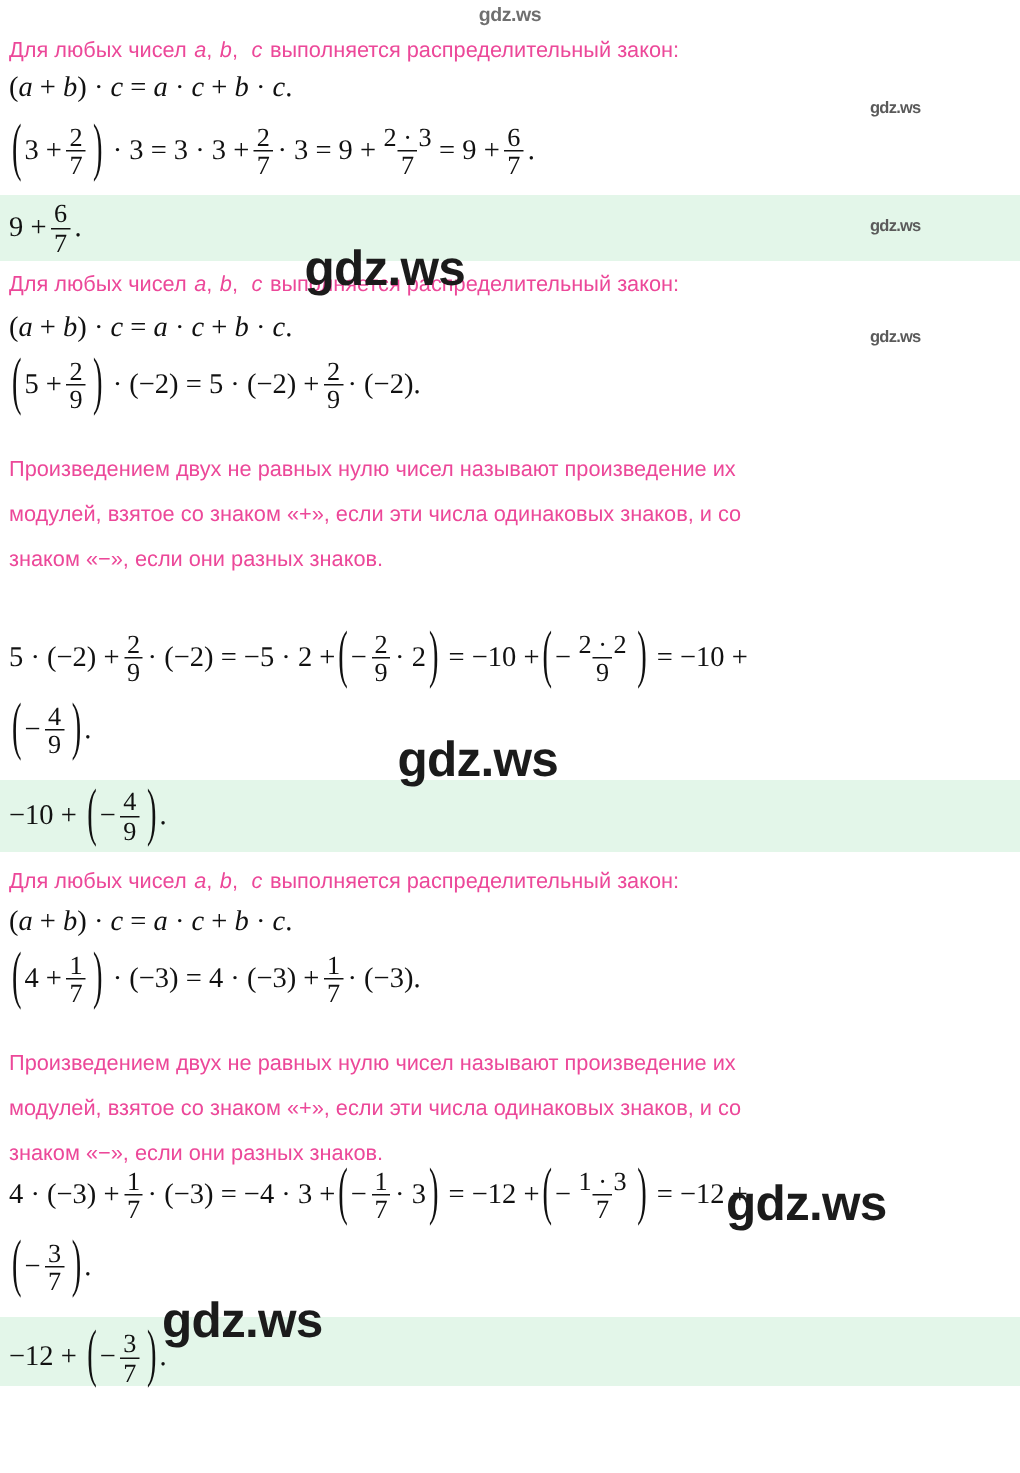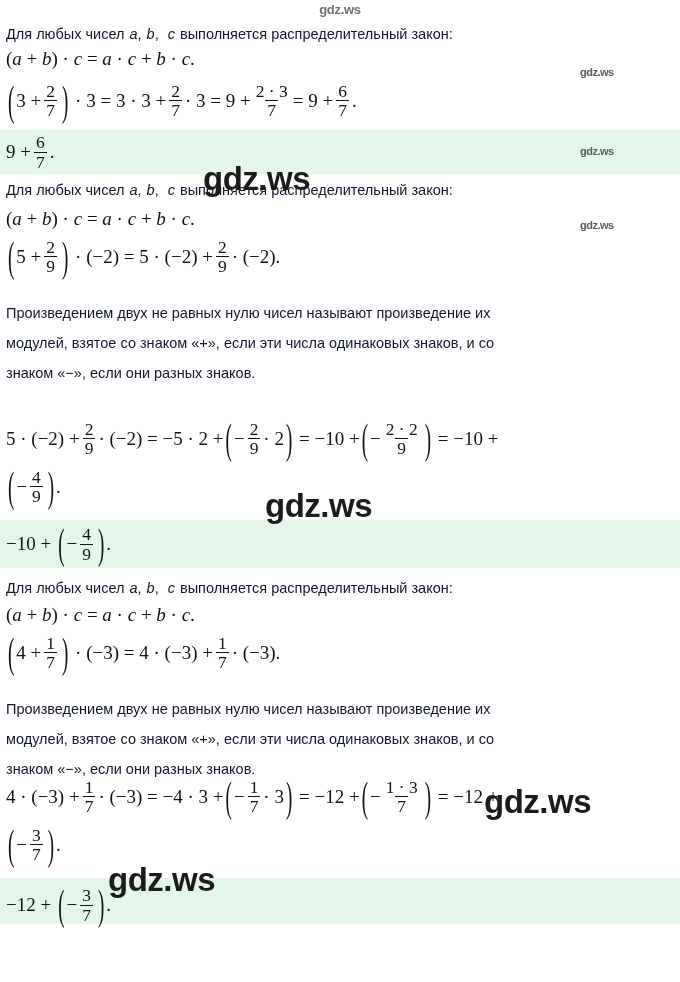--- a/index.html
+++ b/index.html
@@ -39,21 +39,21 @@
     width: 680px;
   }
   .line {
     position: relative;
     padding: 0 6px;
     box-sizing: border-box;
   }
   .txt {
     font-family: "Liberation Sans", sans-serif;
     font-size: 14.5px;
-    color: #0f172a;
+    color: #ec4899;
     line-height: 21px;
     white-space: nowrap;
   }
   .math {
     font-family: "Liberation Serif", serif;
     font-size: 19px;
     color: #111;
     white-space: nowrap;
     display: flex;
     align-items: center;

